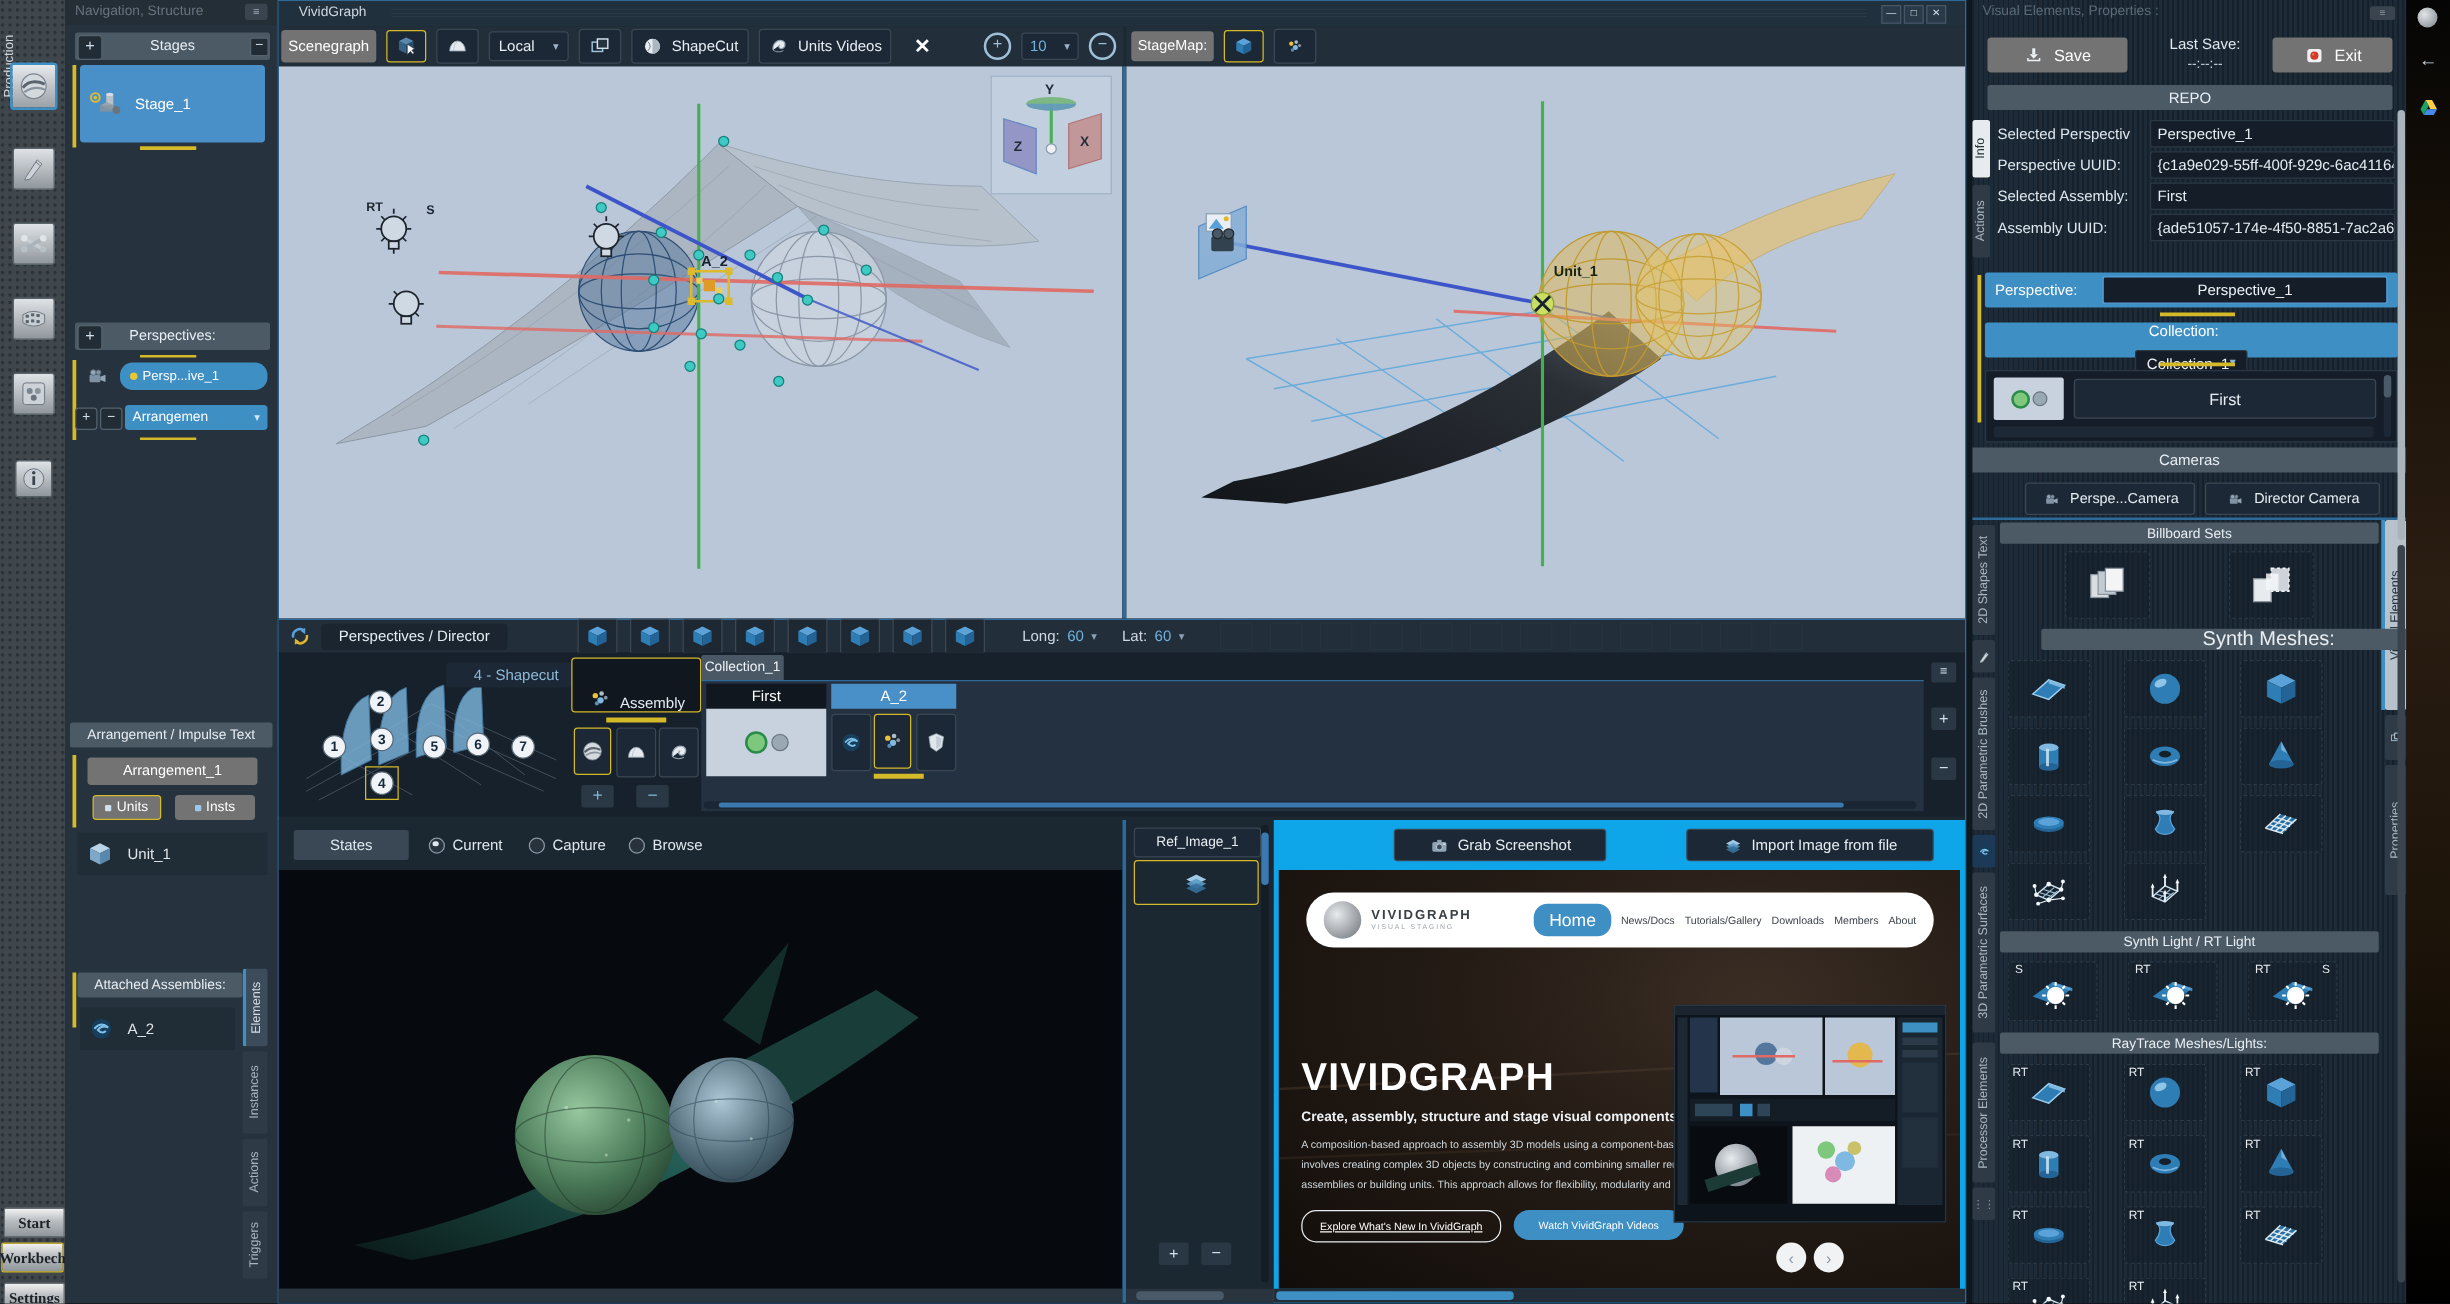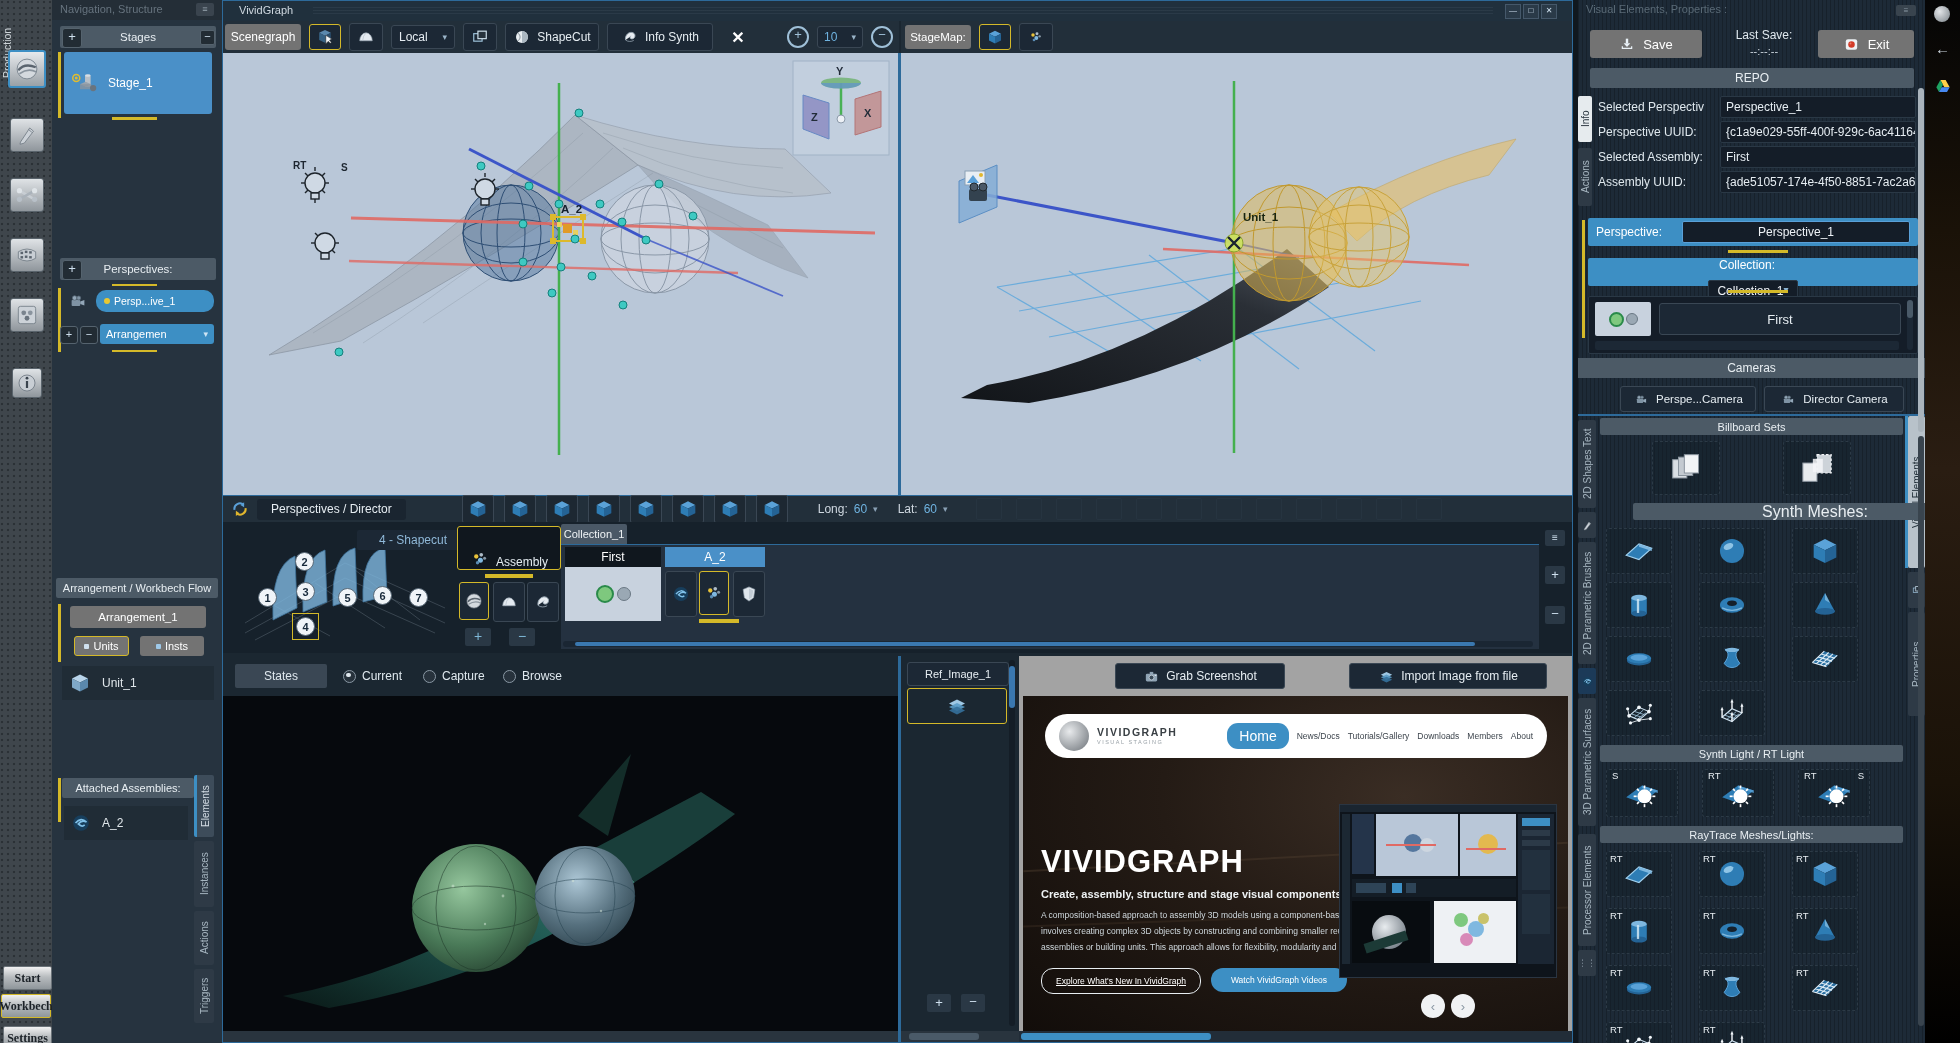--- a/index.html
+++ b/index.html
@@ -139,21 +139,21 @@
     </div>
     <div class="abs" style="left:8px;top:326px;width:16px;height:16px;background:#222c34;border:1px solid #55636e;border-radius:3px;color:#cfe0ee;font-size:11px;text-align:center;line-height:14px;">+</div>
     <div class="abs" style="left:28px;top:326px;width:16px;height:16px;background:#222c34;border:1px solid #55636e;border-radius:3px;color:#cfe0ee;font-size:11px;text-align:center;line-height:14px;">−</div>
     <div class="abs" style="left:48px;top:324px;width:114px;height:20px;background:#3d8fc4;border-radius:3px;display:flex;align-items:center;justify-content:space-between;padding:0 6px;box-sizing:border-box;">
       <span style="font-size:11px;color:#fff;">Arrangemen</span>
       <span style="font-size:9px;color:#cfe4f4;">▾</span>
     </div>
     <div class="abs yellow-bar" style="left:60px;top:350px;width:45px;height:2px;"></div>
 
     <div class="abs hdr" style="left:4px;top:578px;width:162px;height:20px;font-size:11px;">
-      <span>Arrangement / Workbech Flow</span>
+      <span>Arrangement / Impulse Text</span>
     </div>
     <div class="abs yellow-bar" style="left:6px;top:604px;width:3px;height:58px;"></div>
     <div class="abs blue-btn" style="left:18px;top:606px;width:136px;height:22px;font-size:11.5px;">Arrangement_1</div>
     <div class="abs blue-btn ybox" style="left:22px;top:636px;width:55px;height:20px;font-size:11px;box-sizing:border-box;gap:4px;">
       <span style="width:5px;height:5px;background:#cfe0ee;border-radius:1px;"></span>
       <span>Units</span>
     </div>
     <div class="abs blue-btn" style="left:88px;top:636px;width:64px;height:20px;font-size:11px;gap:4px;">
       <span style="width:5px;height:5px;background:#9ec8e8;border-radius:1px;"></span>
       <span>Insts</span>
@@ -241,21 +241,21 @@
           </span>
         <span>ShapeCut</span>
       </div>
       <div class="dark-btn" style="width:104px;height:26px;">
         <span class="icon" style="width:18px;height:18px;">
             <svg viewBox="0 0 24 24" width="100%" height="100%">
               <path d="M6,16 C5,9 11,4 16.5,6.5 C20,8.5 19,14 15,14.5 C12,14.8 11,11.5 13.5,10.5" stroke="#9aa8b4" stroke-width="1.2" fill="#e8edf2"></path>
               <path d="M6,16 C9,18.5 14,18.5 17,16.5" stroke="#9aa8b4" stroke-width="1" fill="none"></path>
             </svg>
           </span>
-        <span>Info Synth</span>
+        <span>Units Videos</span>
       </div>
       <div style="width:34px;height:26px;color:#fff;font-size:16px;font-weight:bold;display:flex;align-items:center;justify-content:center;">✕</div>
       <div style="flex:1;"></div>
       <div style="width:18px;height:18px;border:2px solid #9fc0d8;border-radius:50%;color:#9fc0d8;font-size:13px;line-height:14px;text-align:center;">+</div>
       <div class="dark-btn" style="width:46px;height:22px;justify-content:space-between;padding:0 6px;box-sizing:border-box;color:#6fb3e0;">
         <span>10</span>
         <span style="font-size:9px;color:#9ab4c8;">▾</span>
       </div>
       <div style="width:18px;height:18px;border:2px solid #9fc0d8;border-radius:50%;color:#9fc0d8;font-size:13px;line-height:13px;text-align:center;margin-right:6px;">−</div>
     </div>
@@ -708,21 +708,21 @@
         <div class="abs" style="left:108px;top:4px;width:6px;height:366px;background:#141d26;border-radius:3px;">
           <div class="abs" style="left:0;top:6px;width:6px;height:42px;background:#3a78b0;border-radius:3px;"></div>
         </div>
         <div class="abs" style="left:26px;top:338px;width:24px;height:18px;background:#2a3845;border-radius:2px;color:#cfe0ee;font-size:13px;text-align:center;line-height:17px;">+</div>
         <div class="abs" style="left:60px;top:338px;width:24px;height:18px;background:#2a3845;border-radius:2px;color:#cfe0ee;font-size:13px;text-align:center;line-height:16px;">−</div>
         <div class="abs" style="left:0;top:375px;width:118px;height:11px;background:#29343e;">
           <div class="abs" style="left:8px;top:2px;width:70px;height:7px;background:#4a5a68;border-radius:3px;"></div>
         </div>
       </div>
 
-      <div class="abs" style="left:796px;top:0;width:553px;height:386px;background:#a3a3a3;">
+      <div class="abs" style="left:796px;top:0;width:553px;height:386px;background:#0ea5e9;">
         <div class="abs dark-btn" style="left:96px;top:7px;width:168px;height:24px;">
           <span class="icon" style="width:17px;height:17px;">
               <svg viewBox="0 0 24 24" width="100%" height="100%">
                 <rect x="4" y="8" width="16" height="11" rx="2" fill="#8fa3b4"></rect>
                 <circle cx="12" cy="13.5" r="3.4" fill="#3a4a58" stroke="#cfd9e2"></circle>
                 <rect x="9.5" y="5.5" width="5" height="3" fill="#8fa3b4"></rect>
                 <rect x="16.5" y="9.5" width="2.4" height="1.6" fill="#e6edf2"></rect>
               </svg>
             </span>
           <span>Grab Screenshot</span>

